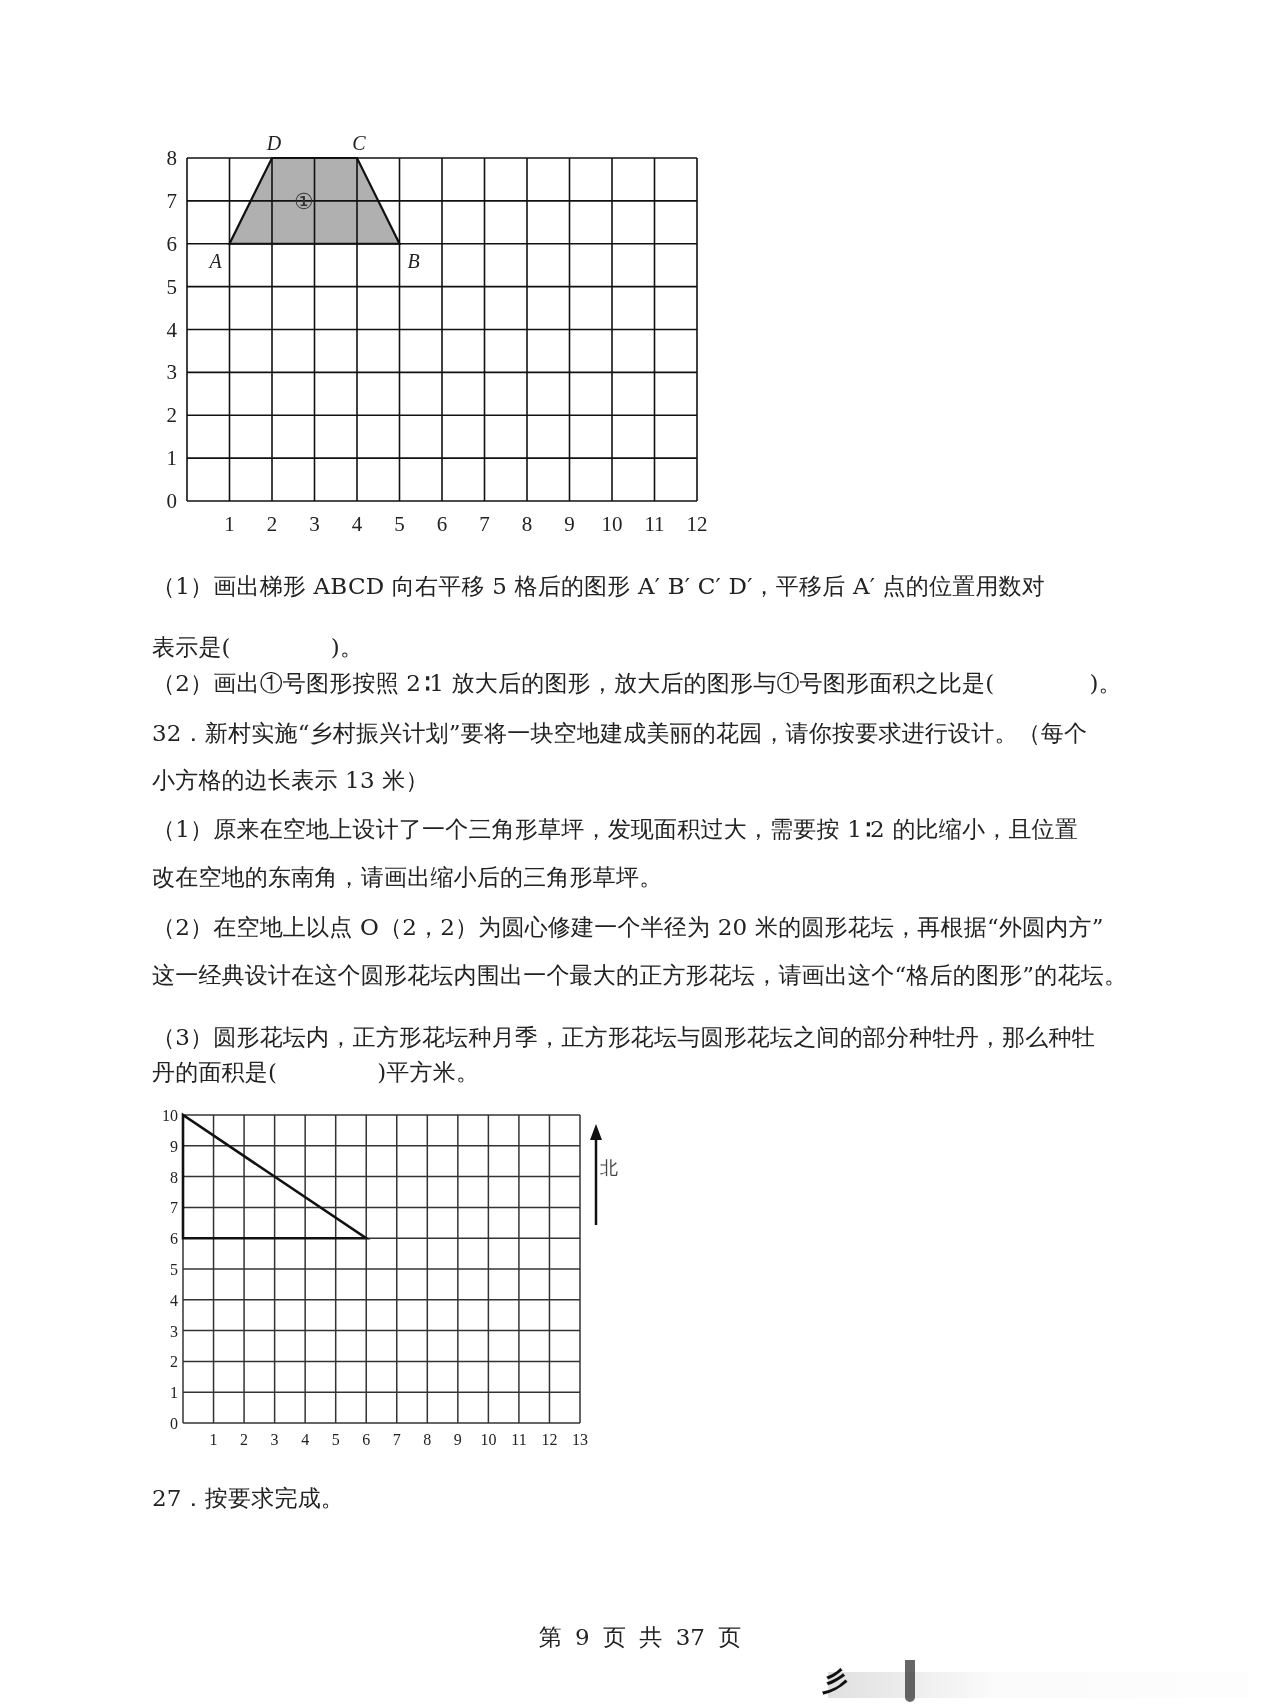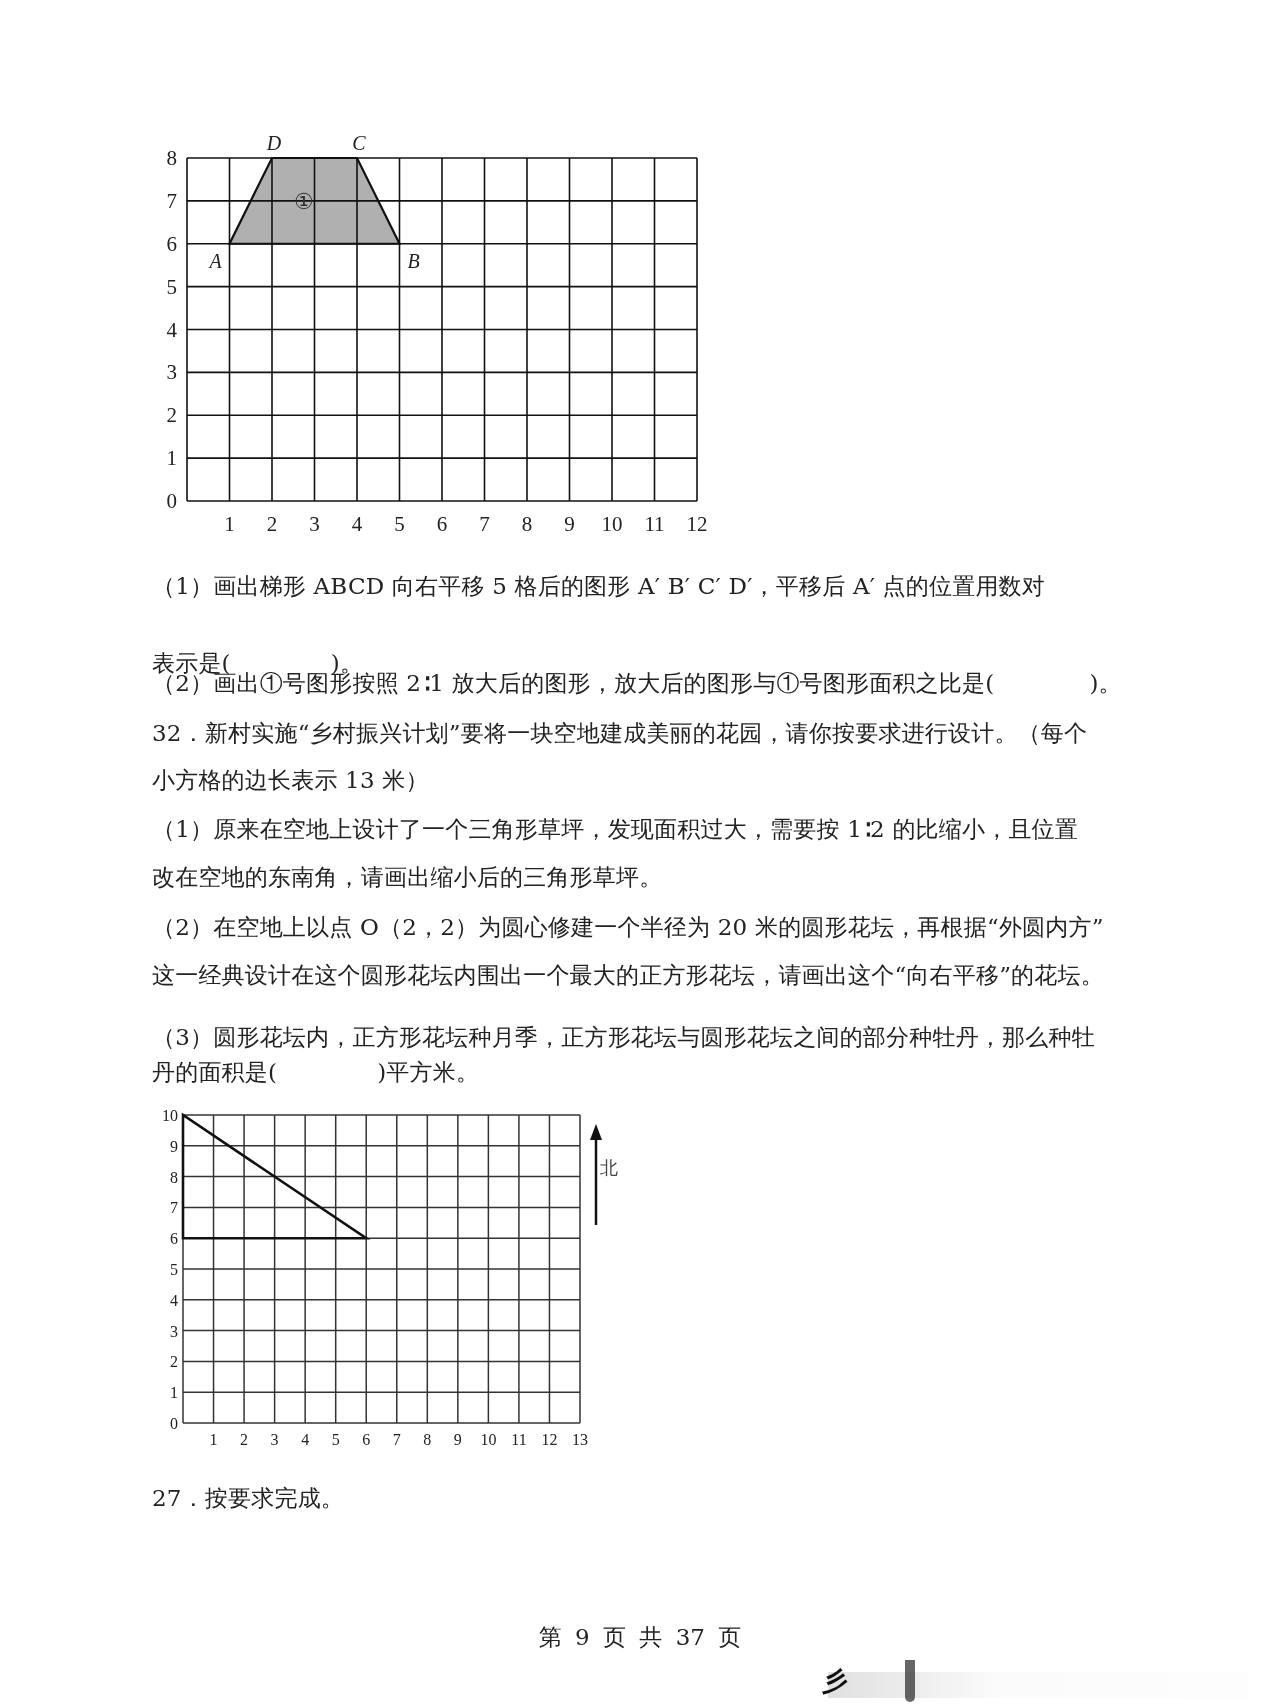--- a/index.html
+++ b/index.html
@@ -70,33 +70,33 @@
       <text x="177" y="165" font-size="21" text-anchor="end" fill="#222">8</text>
       <text x="215.5" y="267.75" font-size="20" font-style="italic" text-anchor="middle" fill="#222">A</text>
       <text x="413.5" y="267.75" font-size="20" font-style="italic" text-anchor="middle" fill="#222">B</text>
       <text x="359" y="150" font-size="20" font-style="italic" text-anchor="middle" fill="#222">C</text>
       <text x="274" y="150" font-size="20" font-style="italic" text-anchor="middle" fill="#222">D</text>
       <text x="303.875" y="208.875" font-size="22" text-anchor="middle" fill="#333">①</text>
     </g>
 </svg>
 
 <div class="line" style="top:571px">（1）画出梯形 ABCD 向右平移 5 格后的图形 A′ B′ C′ D′，平移后 A′ 点的位置用数对</div>
-<div class="line" style="top:648px">
+<div class="line" style="top:632px">
   <span>表示是(</span><span class="blank" style="width:100px"></span><span>)。</span>
 </div>
 <div class="line" style="top:668px">
   <span>（2）画出①号图形按照 2∶1 放大后的图形，放大后的图形与①号图形面积之比是(</span><span class="blank" style="width:95px"></span><span>)。</span>
 </div>
 
 <div class="line" style="top:718px">32．新村实施“乡村振兴计划”要将一块空地建成美丽的花园，请你按要求进行设计。（每个</div>
 <div class="line" style="top:765px">小方格的边长表示 13 米）</div>
 <div class="line" style="top:814px">（1）原来在空地上设计了一个三角形草坪，发现面积过大，需要按 1∶2 的比缩小，且位置</div>
 <div class="line" style="top:862px">改在空地的东南角，请画出缩小后的三角形草坪。</div>
 <div class="line" style="top:912px">（2）在空地上以点 O（2，2）为圆心修建一个半径为 20 米的圆形花坛，再根据“外圆内方”</div>
-<div class="line" style="top:960px">这一经典设计在这个圆形花坛内围出一个最大的正方形花坛，请画出这个“向右平移”的花坛。</div>
+<div class="line" style="top:960px">这一经典设计在这个圆形花坛内围出一个最大的正方形花坛，请画出这个“格后的图形”的花坛。</div>
 <div class="line" style="top:1022px">（3）圆形花坛内，正方形花坛种月季，正方形花坛与圆形花坛之间的部分种牡丹，那么种牡</div>
 <div class="line" style="top:1057px">
   <span>丹的面积是(</span><span class="blank" style="width:100px"></span><span>)平方米。</span>
 </div>
 
 <svg id="grid2" style="position:absolute;left:0;top:1090px" width="700" height="380">
   <g id="g2-lines">
       <line x1="183" y1="25" x2="183" y2="333" stroke="#333" stroke-width="1.5"></line>
       <line x1="213.53846153846155" y1="25" x2="213.53846153846155" y2="333" stroke="#333" stroke-width="1.5"></line>
       <line x1="244.0769230769231" y1="25" x2="244.0769230769231" y2="333" stroke="#333" stroke-width="1.5"></line>

